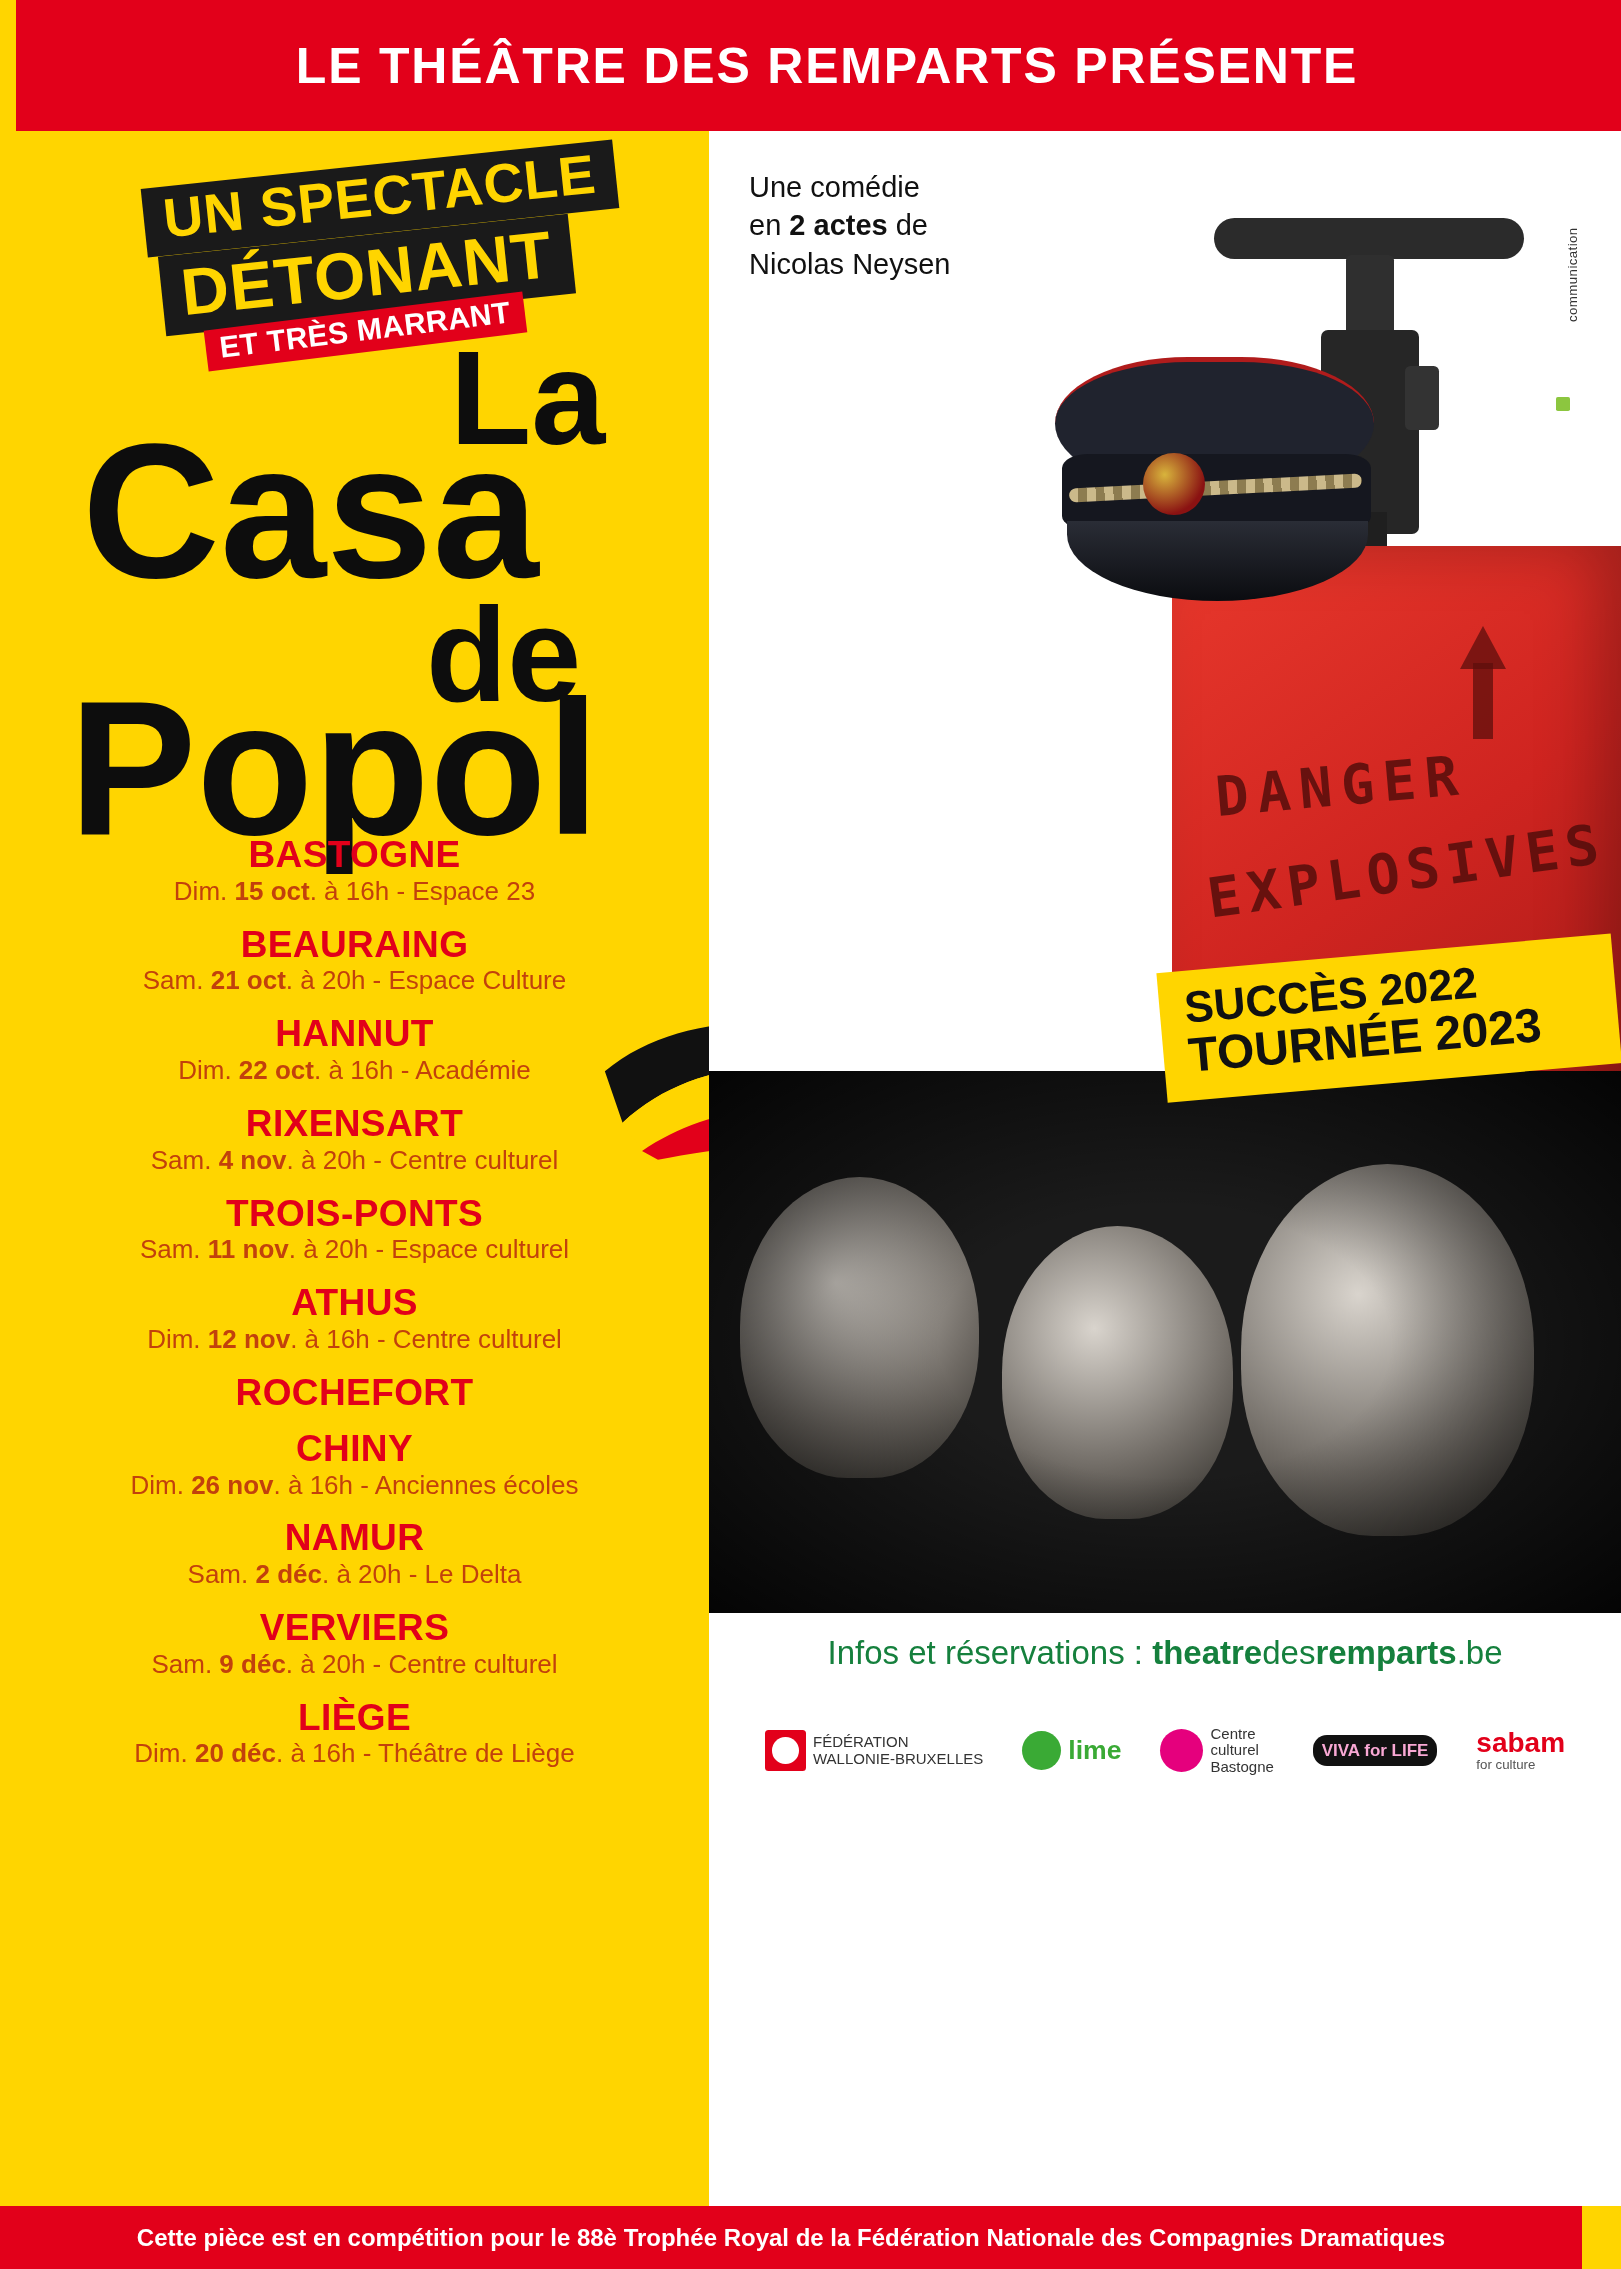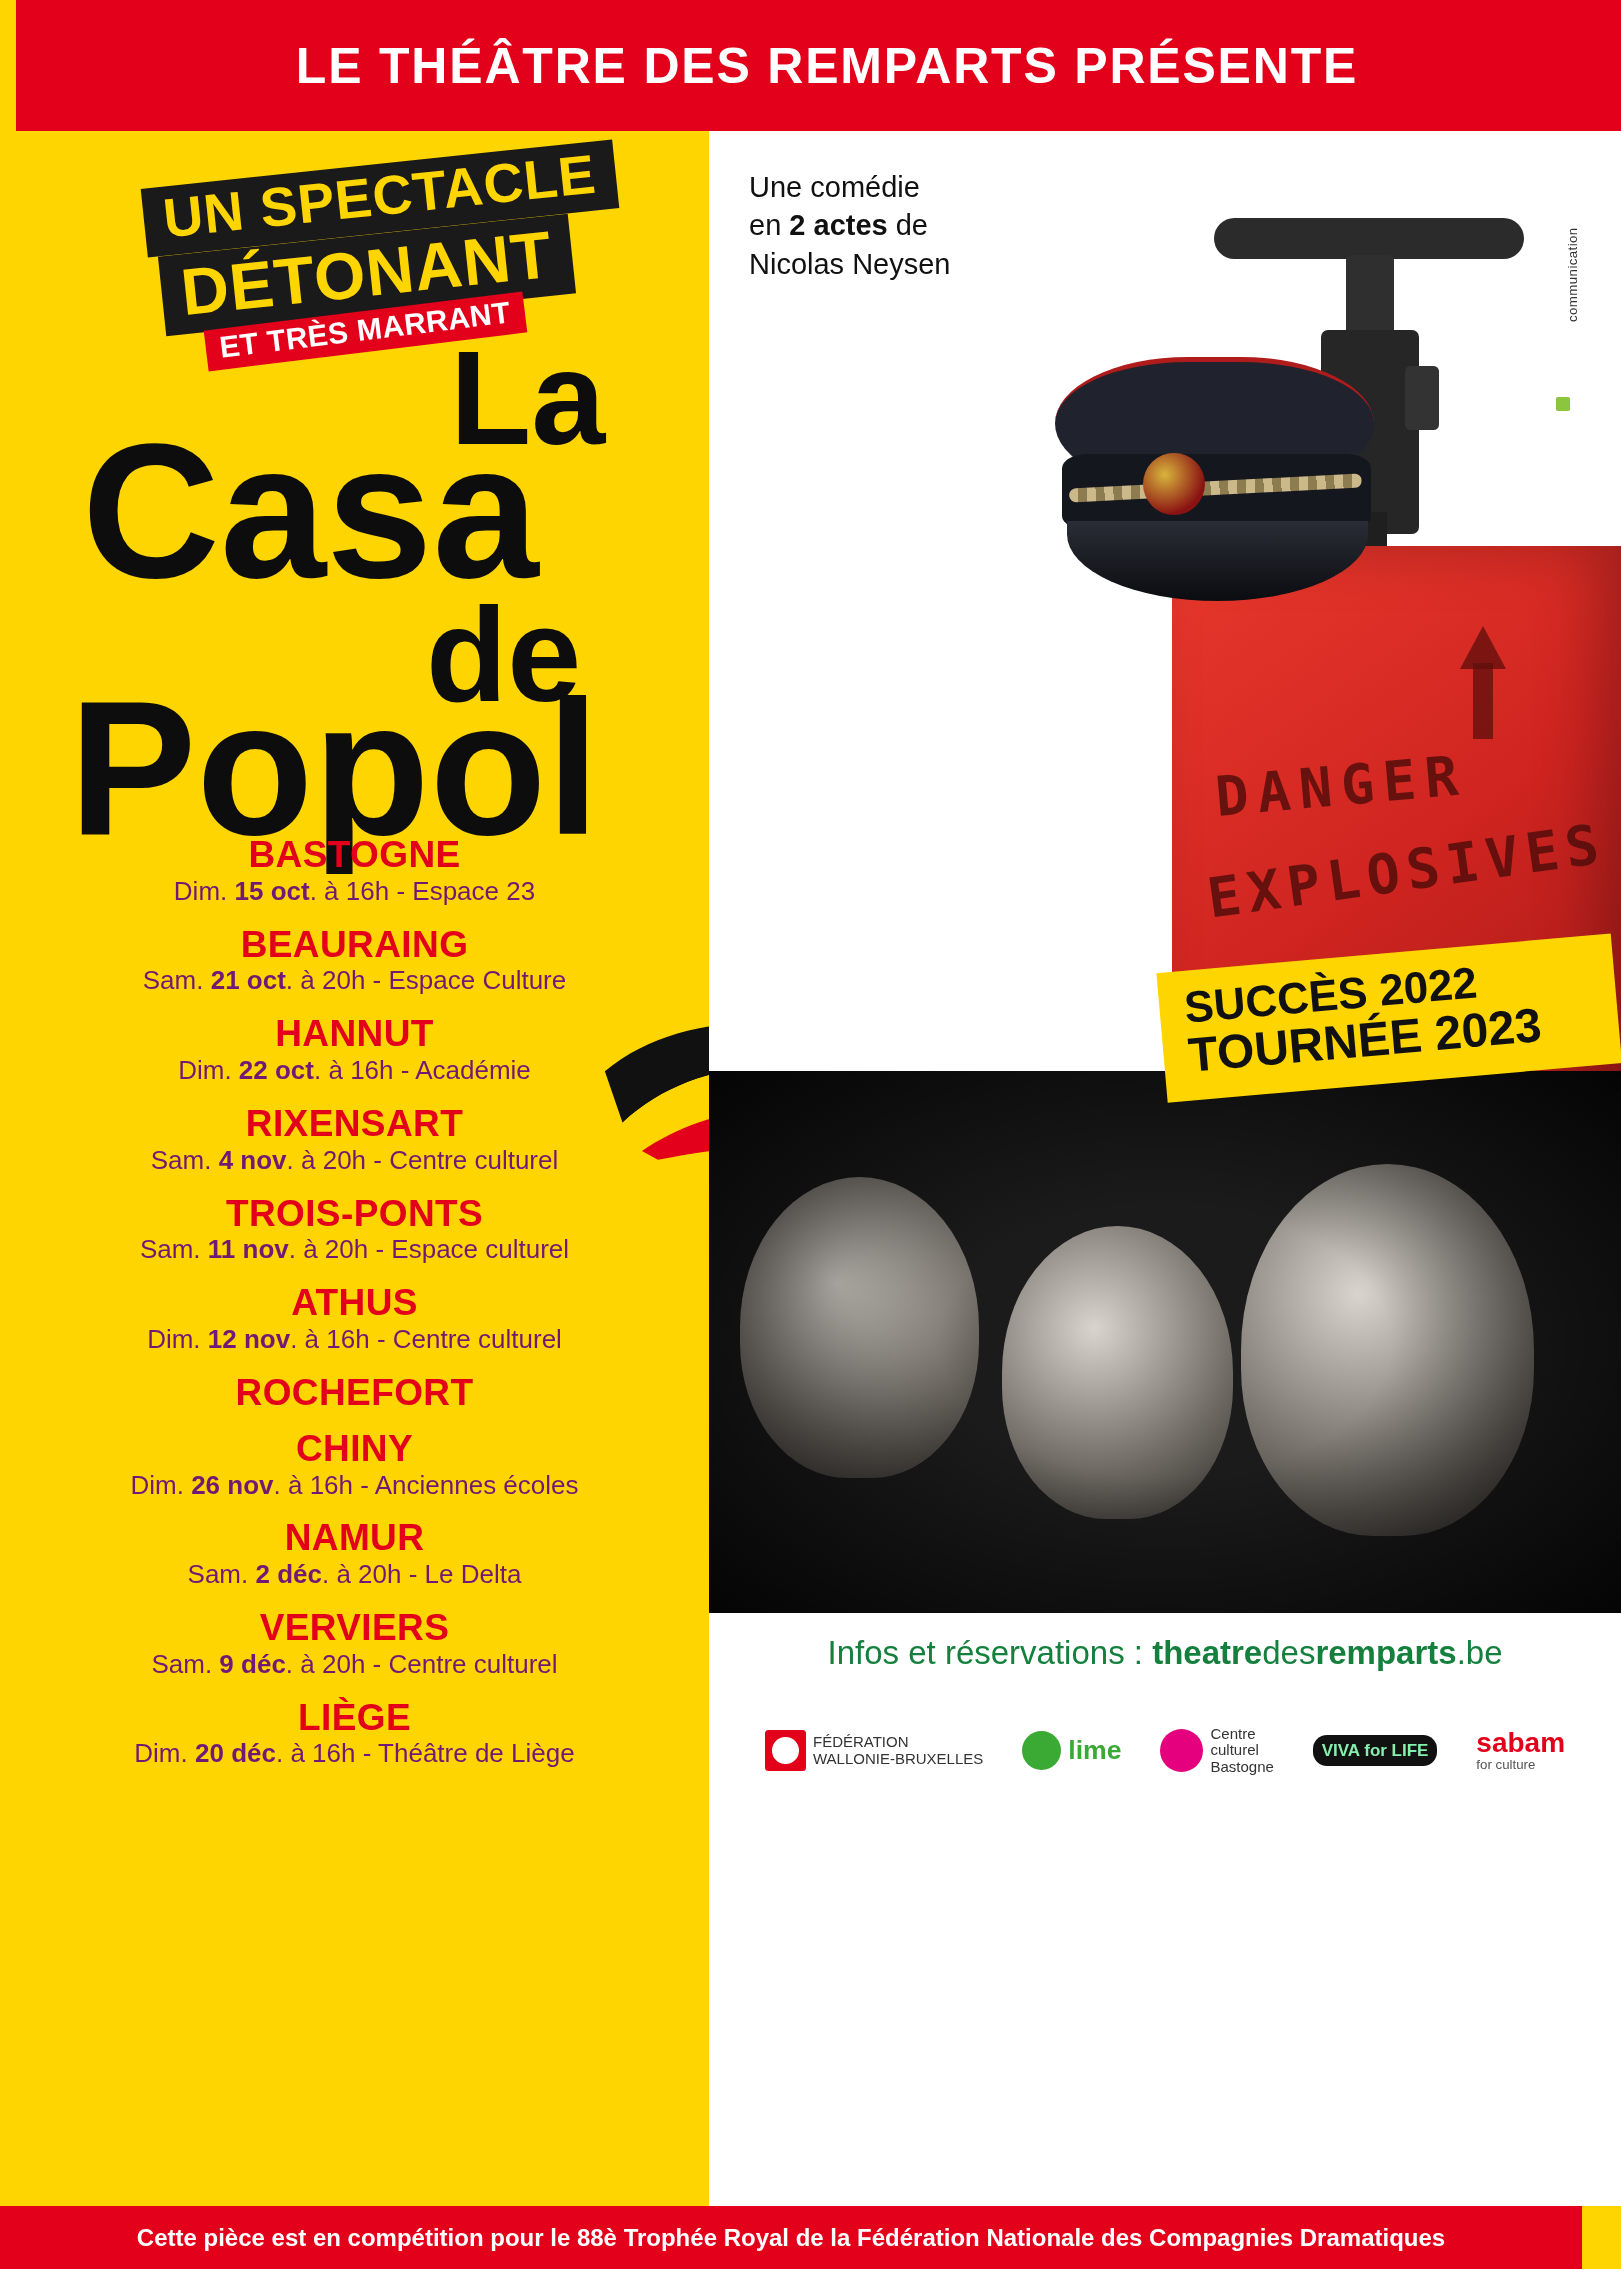--- a/index.html
+++ b/index.html
@@ -133,21 +133,21 @@
   }
   .date-item { margin-bottom: 17px; }
   .date-city {
     color: #e2001a;
     font-size: 37px;
     font-weight: bold;
     letter-spacing: 0.4px;
     line-height: 1.05;
   }
   .date-line {
-    color: #701a75;
+    color: #c2410c;
     font-size: 26px;
     line-height: 1.3;
   }
   .date-line b { font-weight: bold; }
 
   
   .right-col {
     position: absolute;
     top: 131px; left: 709px;
     width: 912px;
@@ -380,21 +380,21 @@
     justify-content: space-evenly;
     padding: 0 17px;
   }
   .sponsor { display: flex; align-items: center; gap: 7px; }
   .sp-label { font-size: 15px; color: #333; line-height: 1.1; }
   .sp-fwb-mark { width: 41px; height: 41px; background: #e2001a; border-radius: 3.5px; position: relative; }
   .sp-fwb-mark:after { content:""; position:absolute; top:7px; left:7px; width:26.6px; height:26.6px; background:#fff; border-radius:50%; }
   .sp-lime-dot { width: 39px; height: 39px; border-radius: 50%; background: #3aaa35; }
   .sp-lime-word { font-size: 26.6px; font-weight: bold; color: #3aaa35; }
   .sp-ccb-dot { width: 43px; height: 43px; border-radius: 50%; background: #e5007d; }
-  .sp-viva { background: #111; color: #86efac; font-size: 17px; font-weight: bold; padding: 5.3px 8.9px; border-radius: 14px; }
+  .sp-viva { background: #111; color: #f9a8d4; font-size: 17px; font-weight: bold; padding: 5.3px 8.9px; border-radius: 14px; }
   .sp-sabam { font-size: 28px; font-weight: bold; color: #e2001a; line-height: 1; }
   .sp-sabam-sub { font-size: 13.3px; color: #555; }
 
   
   .bottom-banner {
     position: absolute;
     bottom: 0; left: 0;
     width: 1582px;
     height: 64px;
     background: #e2001a;

